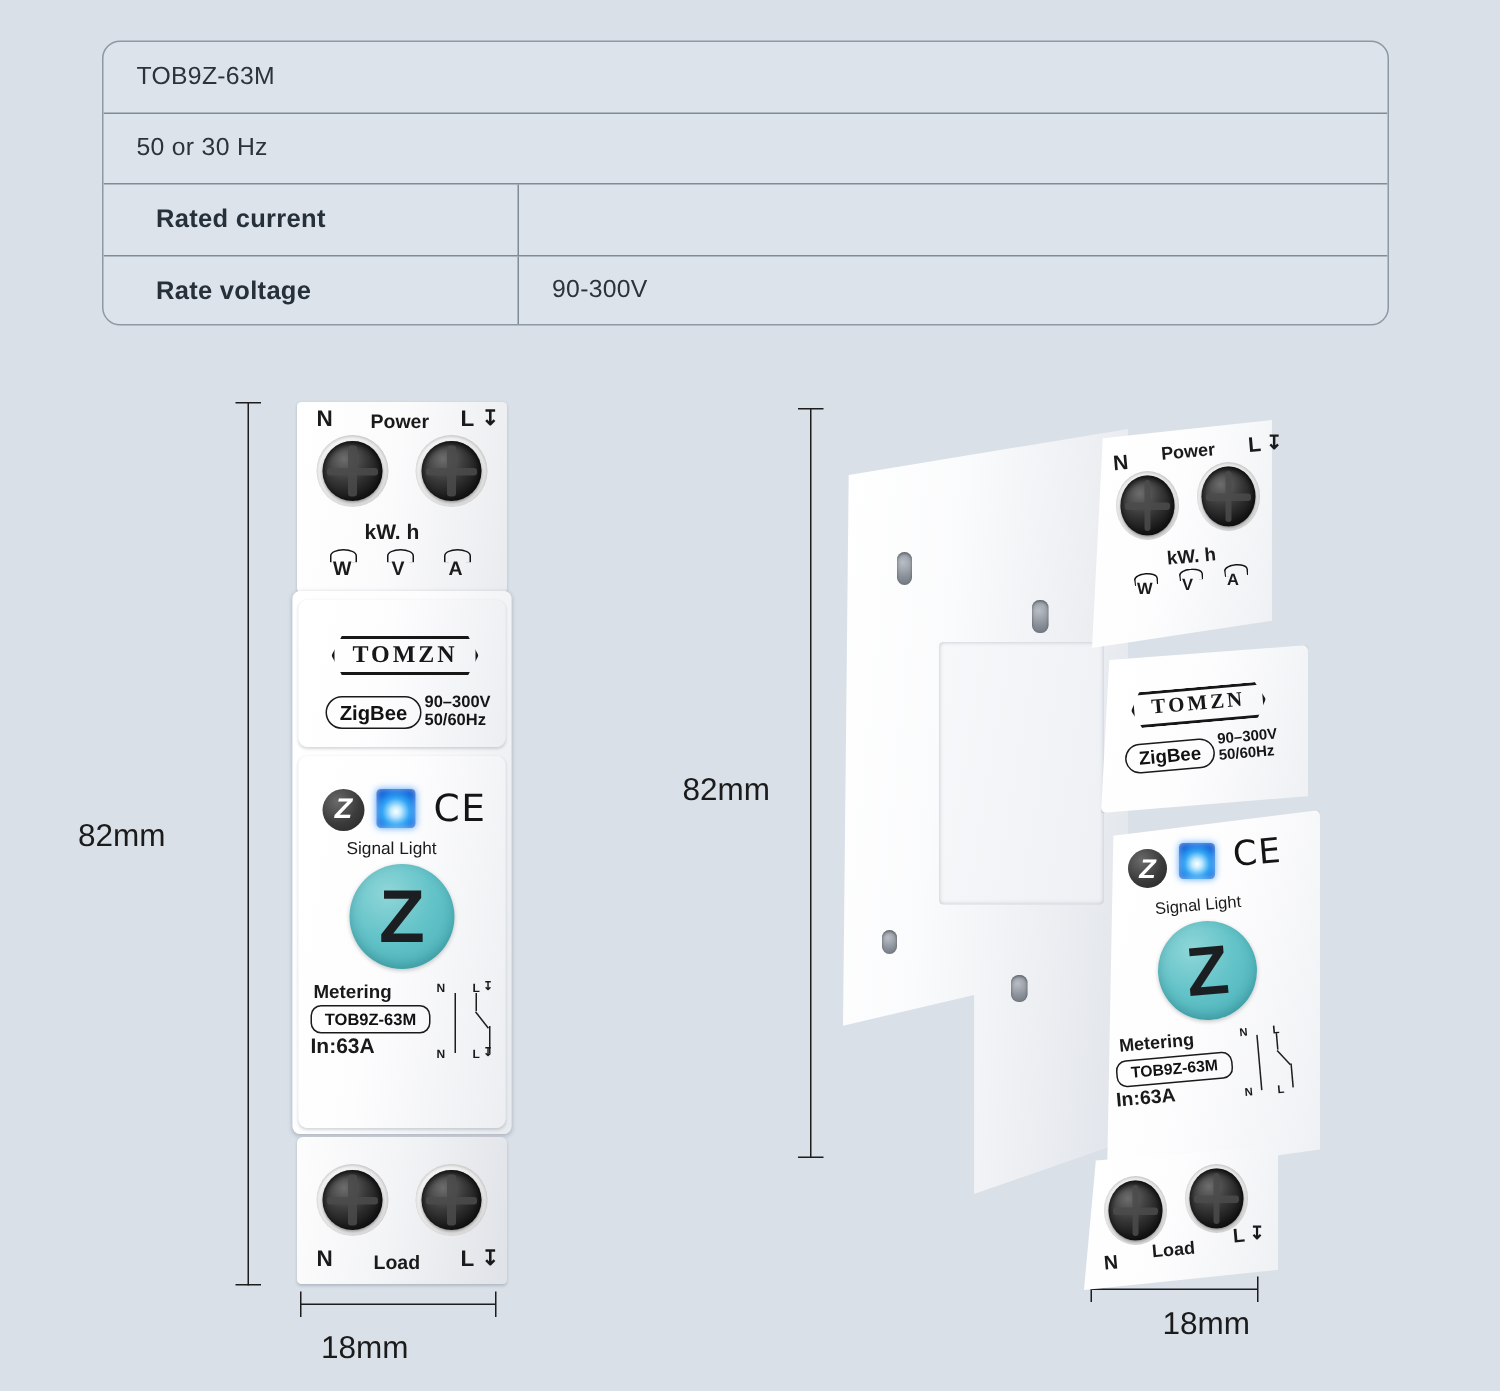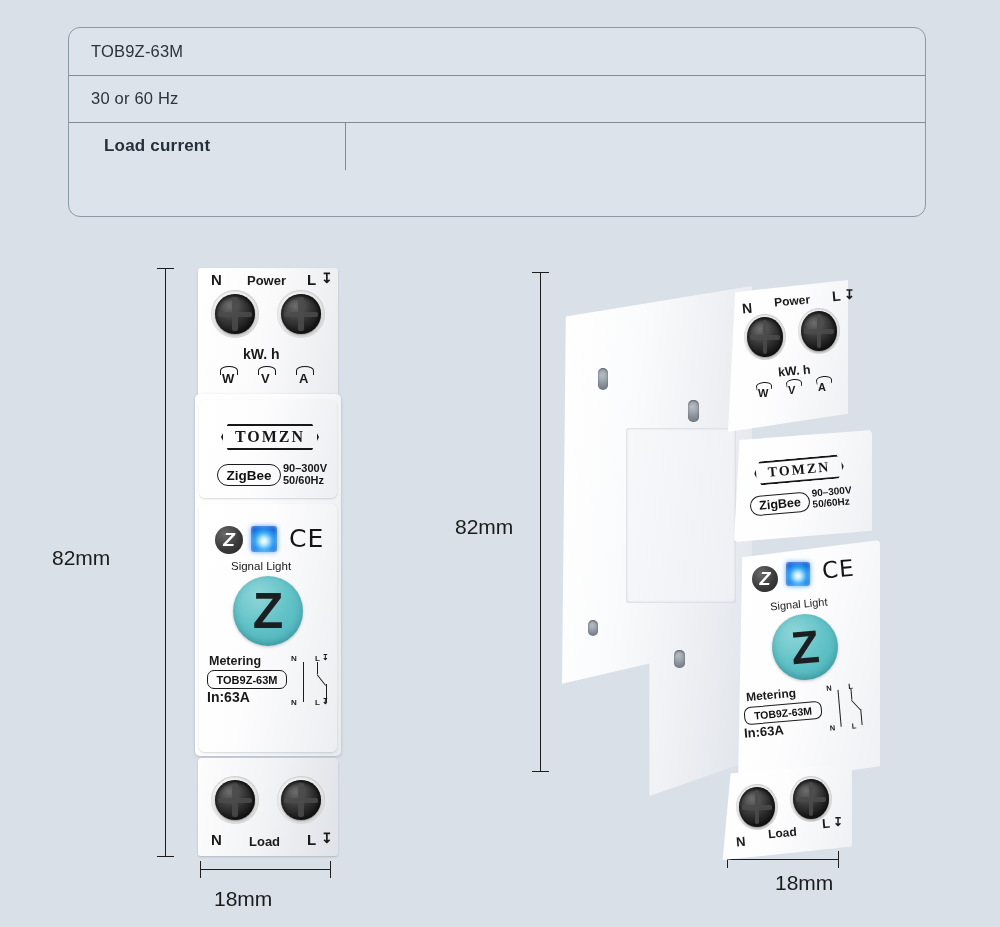--- a/index.html
+++ b/index.html
@@ -162,24 +162,28 @@
   }
 </style>
 </head>
 <body>
 
 <div class="spec-table">
   <div class="spec-row">
     <div class="spec-val">TOB9Z-63M</div>
   </div>
   <div class="spec-row">
-    <div class="spec-val">30 or 60 Hz</div>
+    <div class="spec-val">50 or 30 Hz</div>
   </div>
   <div class="spec-row">
-    <div class="spec-key">Load current</div>
+    <div class="spec-key">Rated current</div>
+  </div>
+  <div class="spec-row">
+    <div class="spec-key">Rate voltage</div>
+    <div class="spec-val">90-300V</div>
   </div>
 </div>
 
 <div class="dim-cap-h" style="left:157px;top:268px;"></div>
 <div class="dim-line-v" style="left:165px;top:268px;height:589px;"></div>
 <div class="dim-cap-h" style="left:157px;top:856px;"></div>
 <div class="dim-label" style="left:52px;top:546px;">82mm</div>
 
 <div class="dim-cap-v" style="left:200px;top:861px;"></div>
 <div class="dim-line-h" style="left:200px;top:869px;width:130px;"></div>

